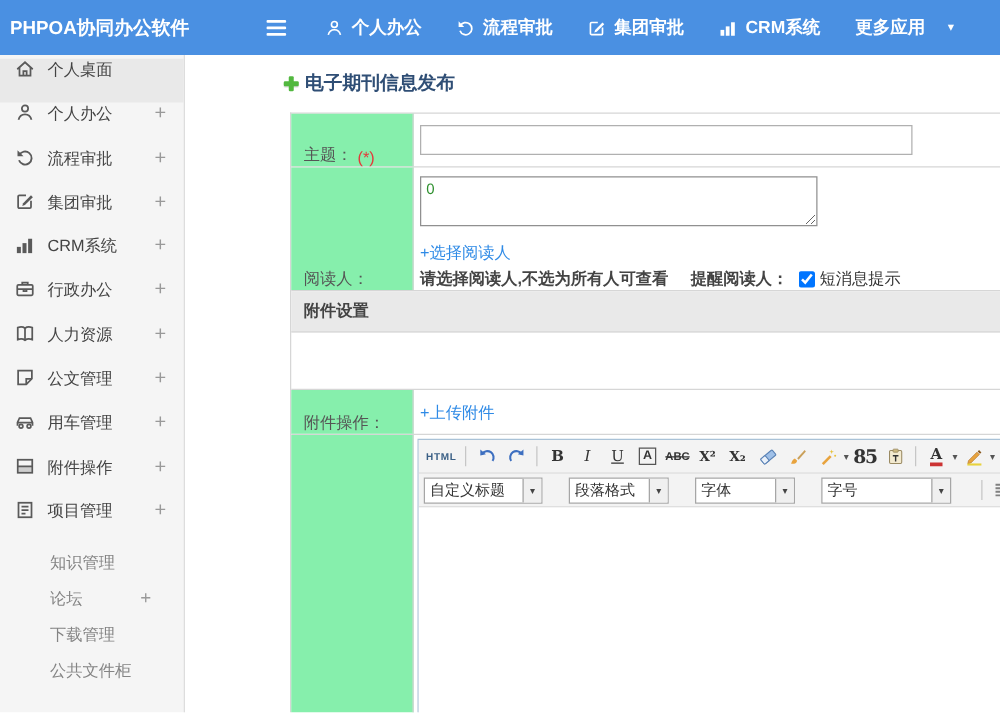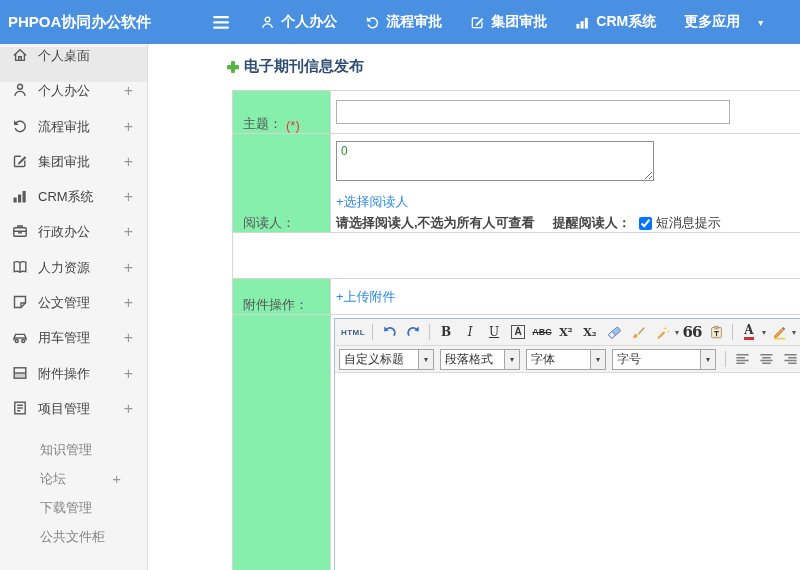--- a/index.html
+++ b/index.html
@@ -75,21 +75,21 @@
   .t-italic{font-style:italic;font-family:"DejaVu Serif",serif}
   .t-underline{text-decoration:underline;font-family:"DejaVu Serif",serif}
   .t-boxed{font-size:10px;font-weight:bold}
   .t-boxed span.inner{border:1px solid #555;padding:0 2px;line-height:12px;display:inline-block}
   .t-strike{text-decoration:line-through;font-size:9px;font-weight:bold}
   .t-sup,.t-sub{font-size:11px;font-weight:bold;font-family:"DejaVu Serif",serif}
   .t-quote{font-family:"DejaVu Serif",serif;font-weight:bold;font-size:15px;letter-spacing:-1px}
   .t-fontcolor{font-weight:bold;font-family:"DejaVu Serif",serif;line-height:11px}
   .t-fontcolor span.inner{border-bottom:3px solid #c33;padding-bottom:1px}
   .tb-select{height:21px;background:#fff;border:1px solid #a6a6a6;display:flex;align-items:center;
-    margin-right:4px;cursor:pointer;box-sizing:border-box;flex:none}
+    margin-right:19px;cursor:pointer;box-sizing:border-box;flex:none}
   .tb-select .stxt{font-size:12px;color:#333;padding:0 4px;flex:1;white-space:nowrap;overflow:hidden}
   .tb-select .arrow{width:14px;align-self:stretch;border-left:1px solid #a6a6a6;background:#f0f0f0;
     display:flex;align-items:center;justify-content:center;font-size:8px;color:#444}
   .editor-body{flex:1;background:#fff;cursor:text}
 </style>
 </head>
 <body>
 
 <div class="header">
   <span class="logo">PHPOA协同办公软件</span>
@@ -304,20 +304,23 @@
         <a class="link sel-link">+选择阅读人</a>
         <div class="tip-line">
           <span class="tip">请选择阅读人,不选为所有人可查看</span>
           <span class="remind">提醒阅读人：</span>
           <input type="checkbox" checked="" style="">
           <span class="sms">短消息提示</span>
         </div>
       </div>
     </div>
 
+    <div class="section-row">
+      <span>附件设置</span>
+    </div>
 
     <div class="frow h-uploaded">
       <div class="fcell">
         <span></span>
       </div>
     </div>
 
     <div class="frow h-op">
       <div class="flabel">
         <span>附件操作：</span>
@@ -374,21 +377,21 @@
                 </svg>
               </span>
               <span class="tb-btn">
                 <svg viewBox="0 0 16 16">
                   <path d="M2.6 13.4 9.4 6.6l1.6 1.6-6.8 6.8z" fill="#e8a33d"></path>
                   <path d="M11 1.6l.5 1.5 1.5.5-1.5.5-.5 1.5-.5-1.5-1.5-.5 1.5-.5z" fill="#e8c33d"></path>
                   <circle cx="14" cy="7" r="0.9" fill="#e8c33d"></circle>
                 </svg>
               </span>
               <span class="tb-caret">▾</span>
-              <span class="tb-btn t-quote">66</span>
+              <span class="tb-btn t-quote">85</span>
               <span class="tb-btn">
                 <svg viewBox="0 0 16 16">
                   <rect x="2.8" y="2.6" width="10.4" height="11" rx="1" fill="#f3ead0" stroke="#9a8a62" stroke-width="0.9"></rect>
                   <rect x="5.8" y="1.4" width="4.4" height="2.6" rx="0.6" fill="#cdb97f" stroke="#9a8a62" stroke-width="0.7"></rect>
                   <path d="M5.6 7h4.8M8 7v5" stroke="#333" stroke-width="1.2"></path>
                 </svg>
               </span>
               <span class="tb-sep"></span>
               <span class="tb-btn t-fontcolor">
                 <span class="inner">A</span>

